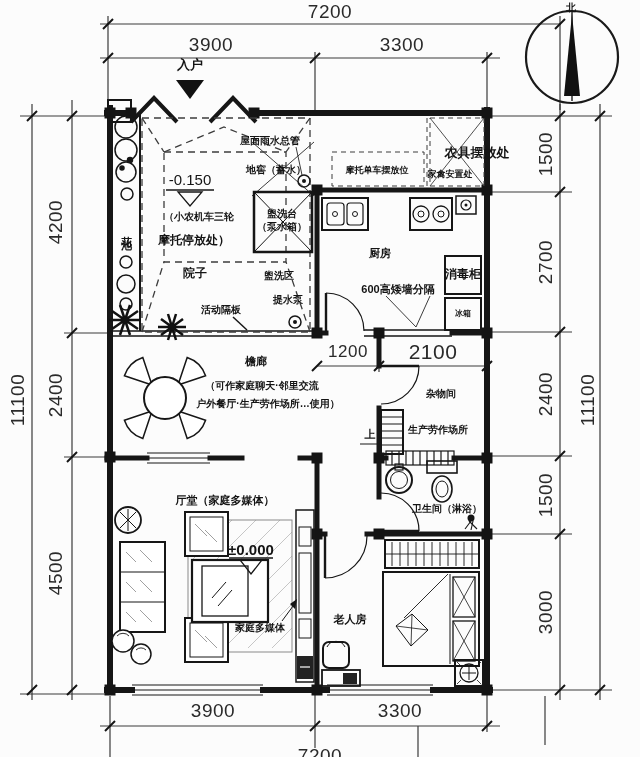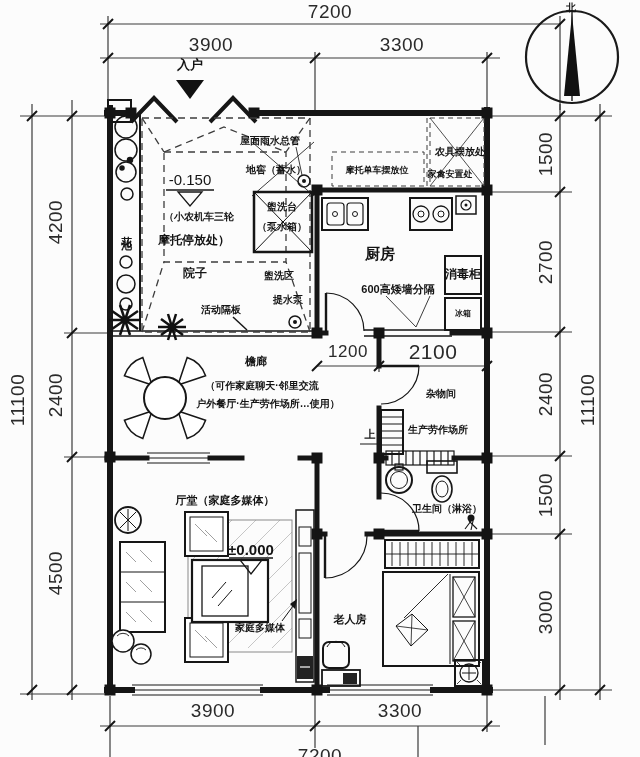--- a/index.html
+++ b/index.html
@@ -478,29 +478,29 @@
 
 <span class="lbl" style="left:190px;top:179px;font-size:15px;font-weight:400">-0.150</span>
 <span class="lbl" style="left:199px;top:217px;font-size:10px">（小农机车三轮</span>
 <span class="lbl" style="left:194px;top:240px;font-size:12px">摩托停放处）</span>
 <span class="lbl" style="left:195px;top:273px;font-size:12px">院子</span>
 <span class="lbl" style="left:221px;top:310px;font-size:10px">活动隔板</span>
 
 <span class="lbl" style="left:270px;top:141px;font-size:10px">屋面雨水总管</span>
 <span class="lbl" style="left:276px;top:170px;font-size:10px">地窖（蓄水）</span>
 <span class="lbl" style="left:377px;top:170px;font-size:9px">摩托单车摆放位</span>
-<span class="lbl" style="left:460px;top:152px;font-size:10px">农具摆放处</span>
+<span class="lbl" style="left:477px;top:152px;font-size:13px">农具摆放处</span>
 <span class="lbl" style="left:450px;top:174px;font-size:9px">家禽安置处</span>
 
-<span class="lbl" style="left:282px;top:207px;font-size:10px">盥洗台</span>
+<span class="lbl" style="left:282px;top:214px;font-size:10px">盥洗台</span>
 <span class="lbl" style="left:282px;top:227px;font-size:10px">（泵水箱）</span>
 <span class="lbl" style="left:279px;top:276px;font-size:10px">盥洗区</span>
 <span class="lbl" style="left:288px;top:300px;font-size:10px">提水泵</span>
 
-<span class="lbl" style="left:380px;top:253px;font-size:15px">厨房</span>
+<span class="lbl" style="left:380px;top:253px;font-size:11px">厨房</span>
 <span class="lbl" style="left:398px;top:289px;font-size:11px">600高矮墙分隔</span>
 <span class="lbl" style="left:463px;top:274px;font-size:12px">消毒柜</span>
 <span class="lbl" style="left:463px;top:314px;font-size:8px">冰箱</span>
 
 <span class="lbl" style="left:256px;top:361px;font-size:11px">檐廊</span>
 <span class="lbl" style="left:262px;top:386px;font-size:10px">（可作家庭聊天·邻里交流</span>
 <span class="lbl" style="left:268px;top:404px;font-size:10px">户外餐厅·生产劳作场所…使用）</span>
 
 <span class="lbl" style="left:441px;top:394px;font-size:10px">杂物间</span>
 <span class="lbl" style="left:370px;top:434px;font-size:11px">上</span>

